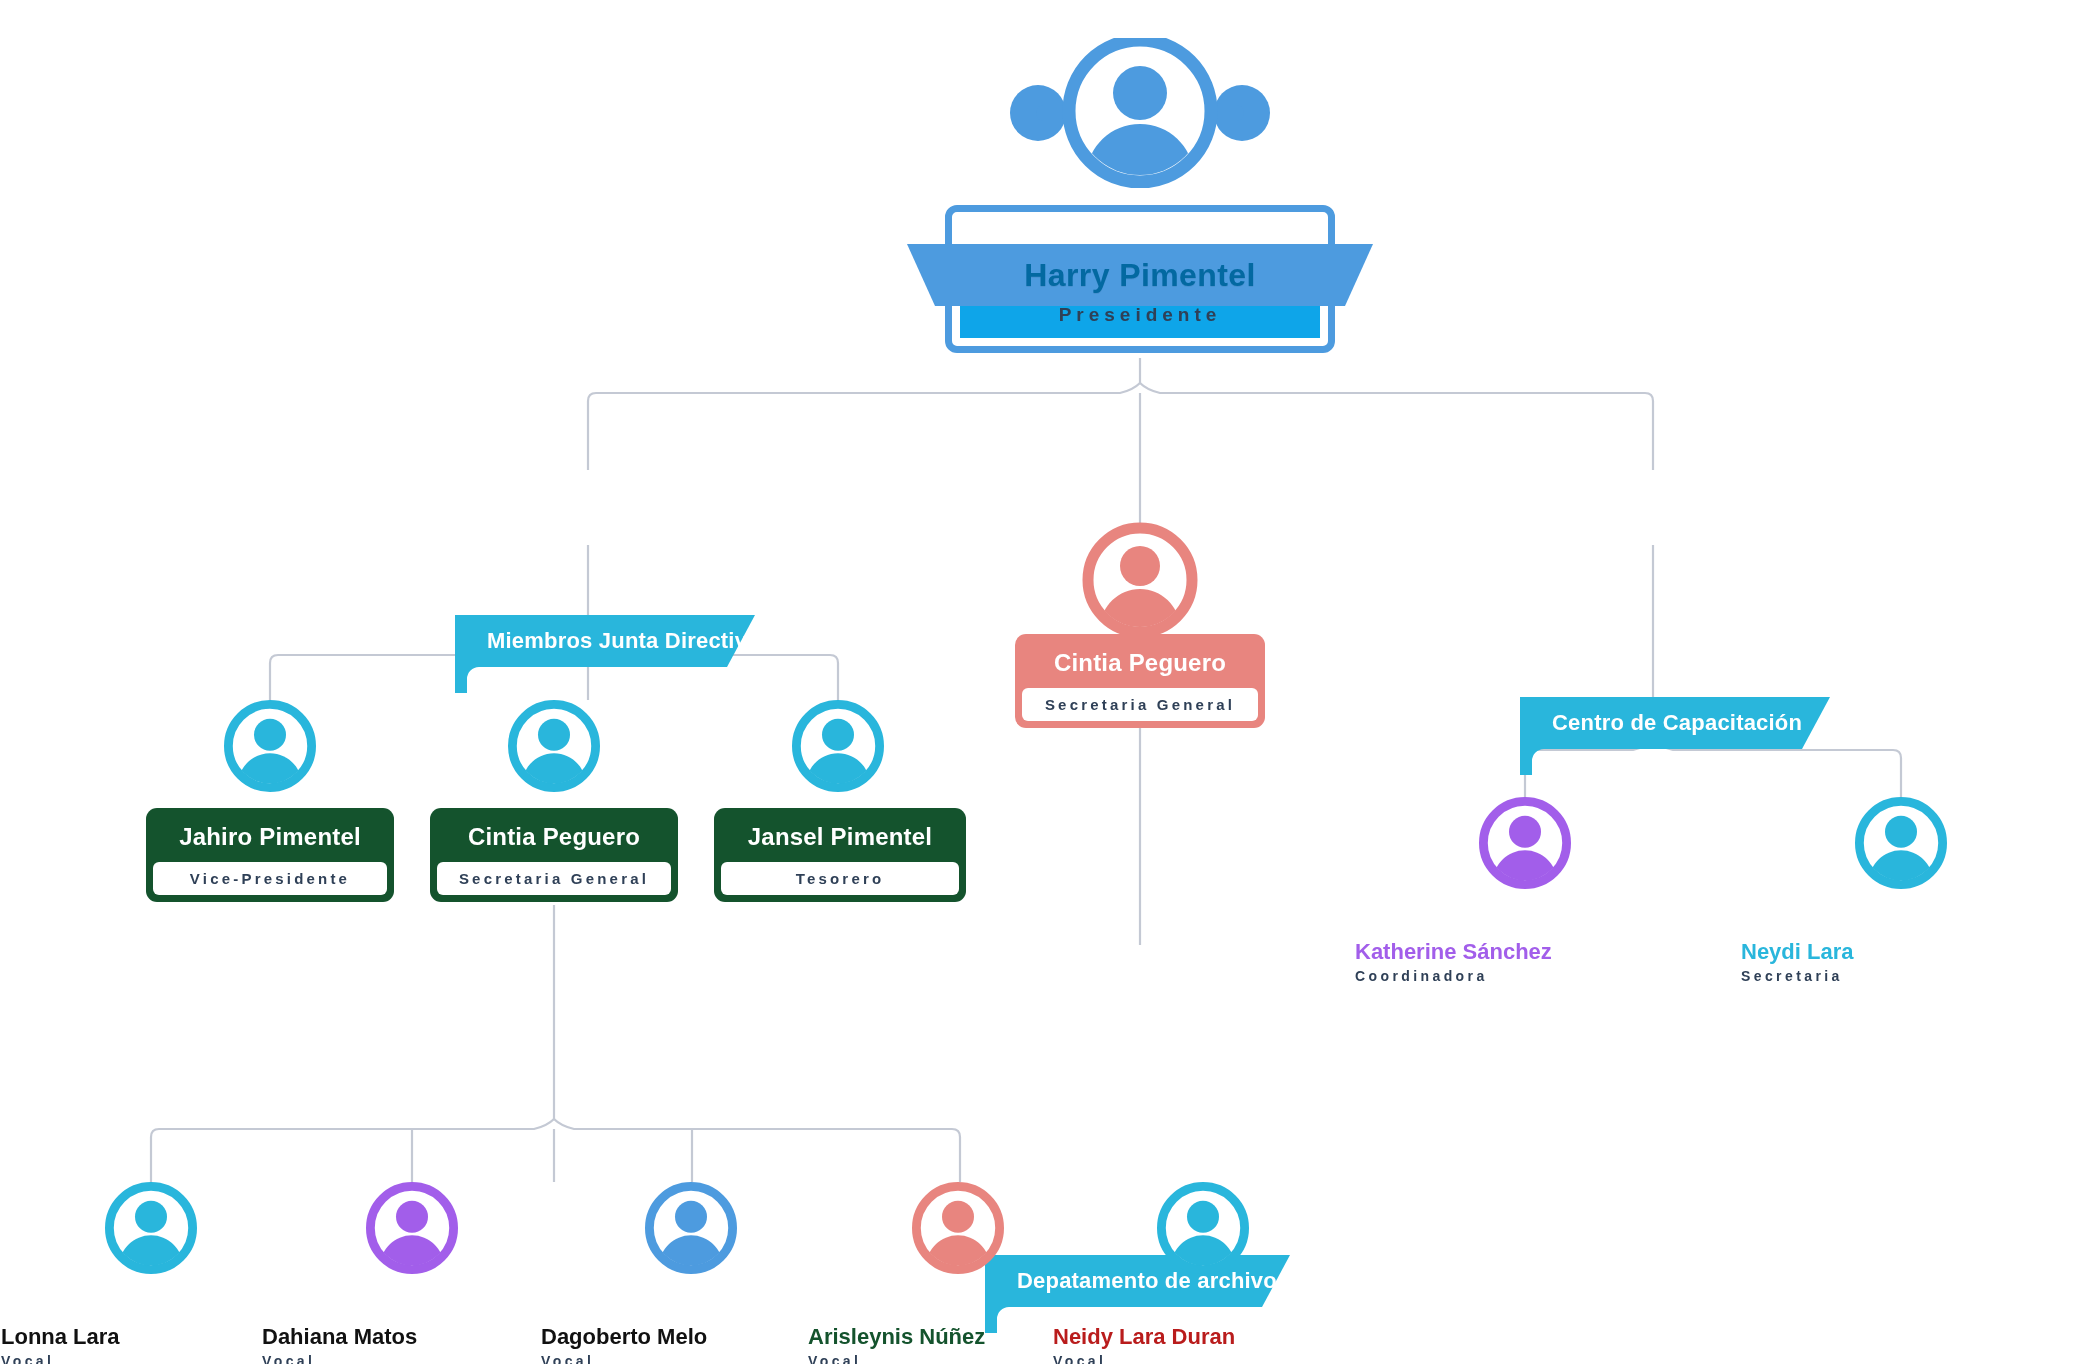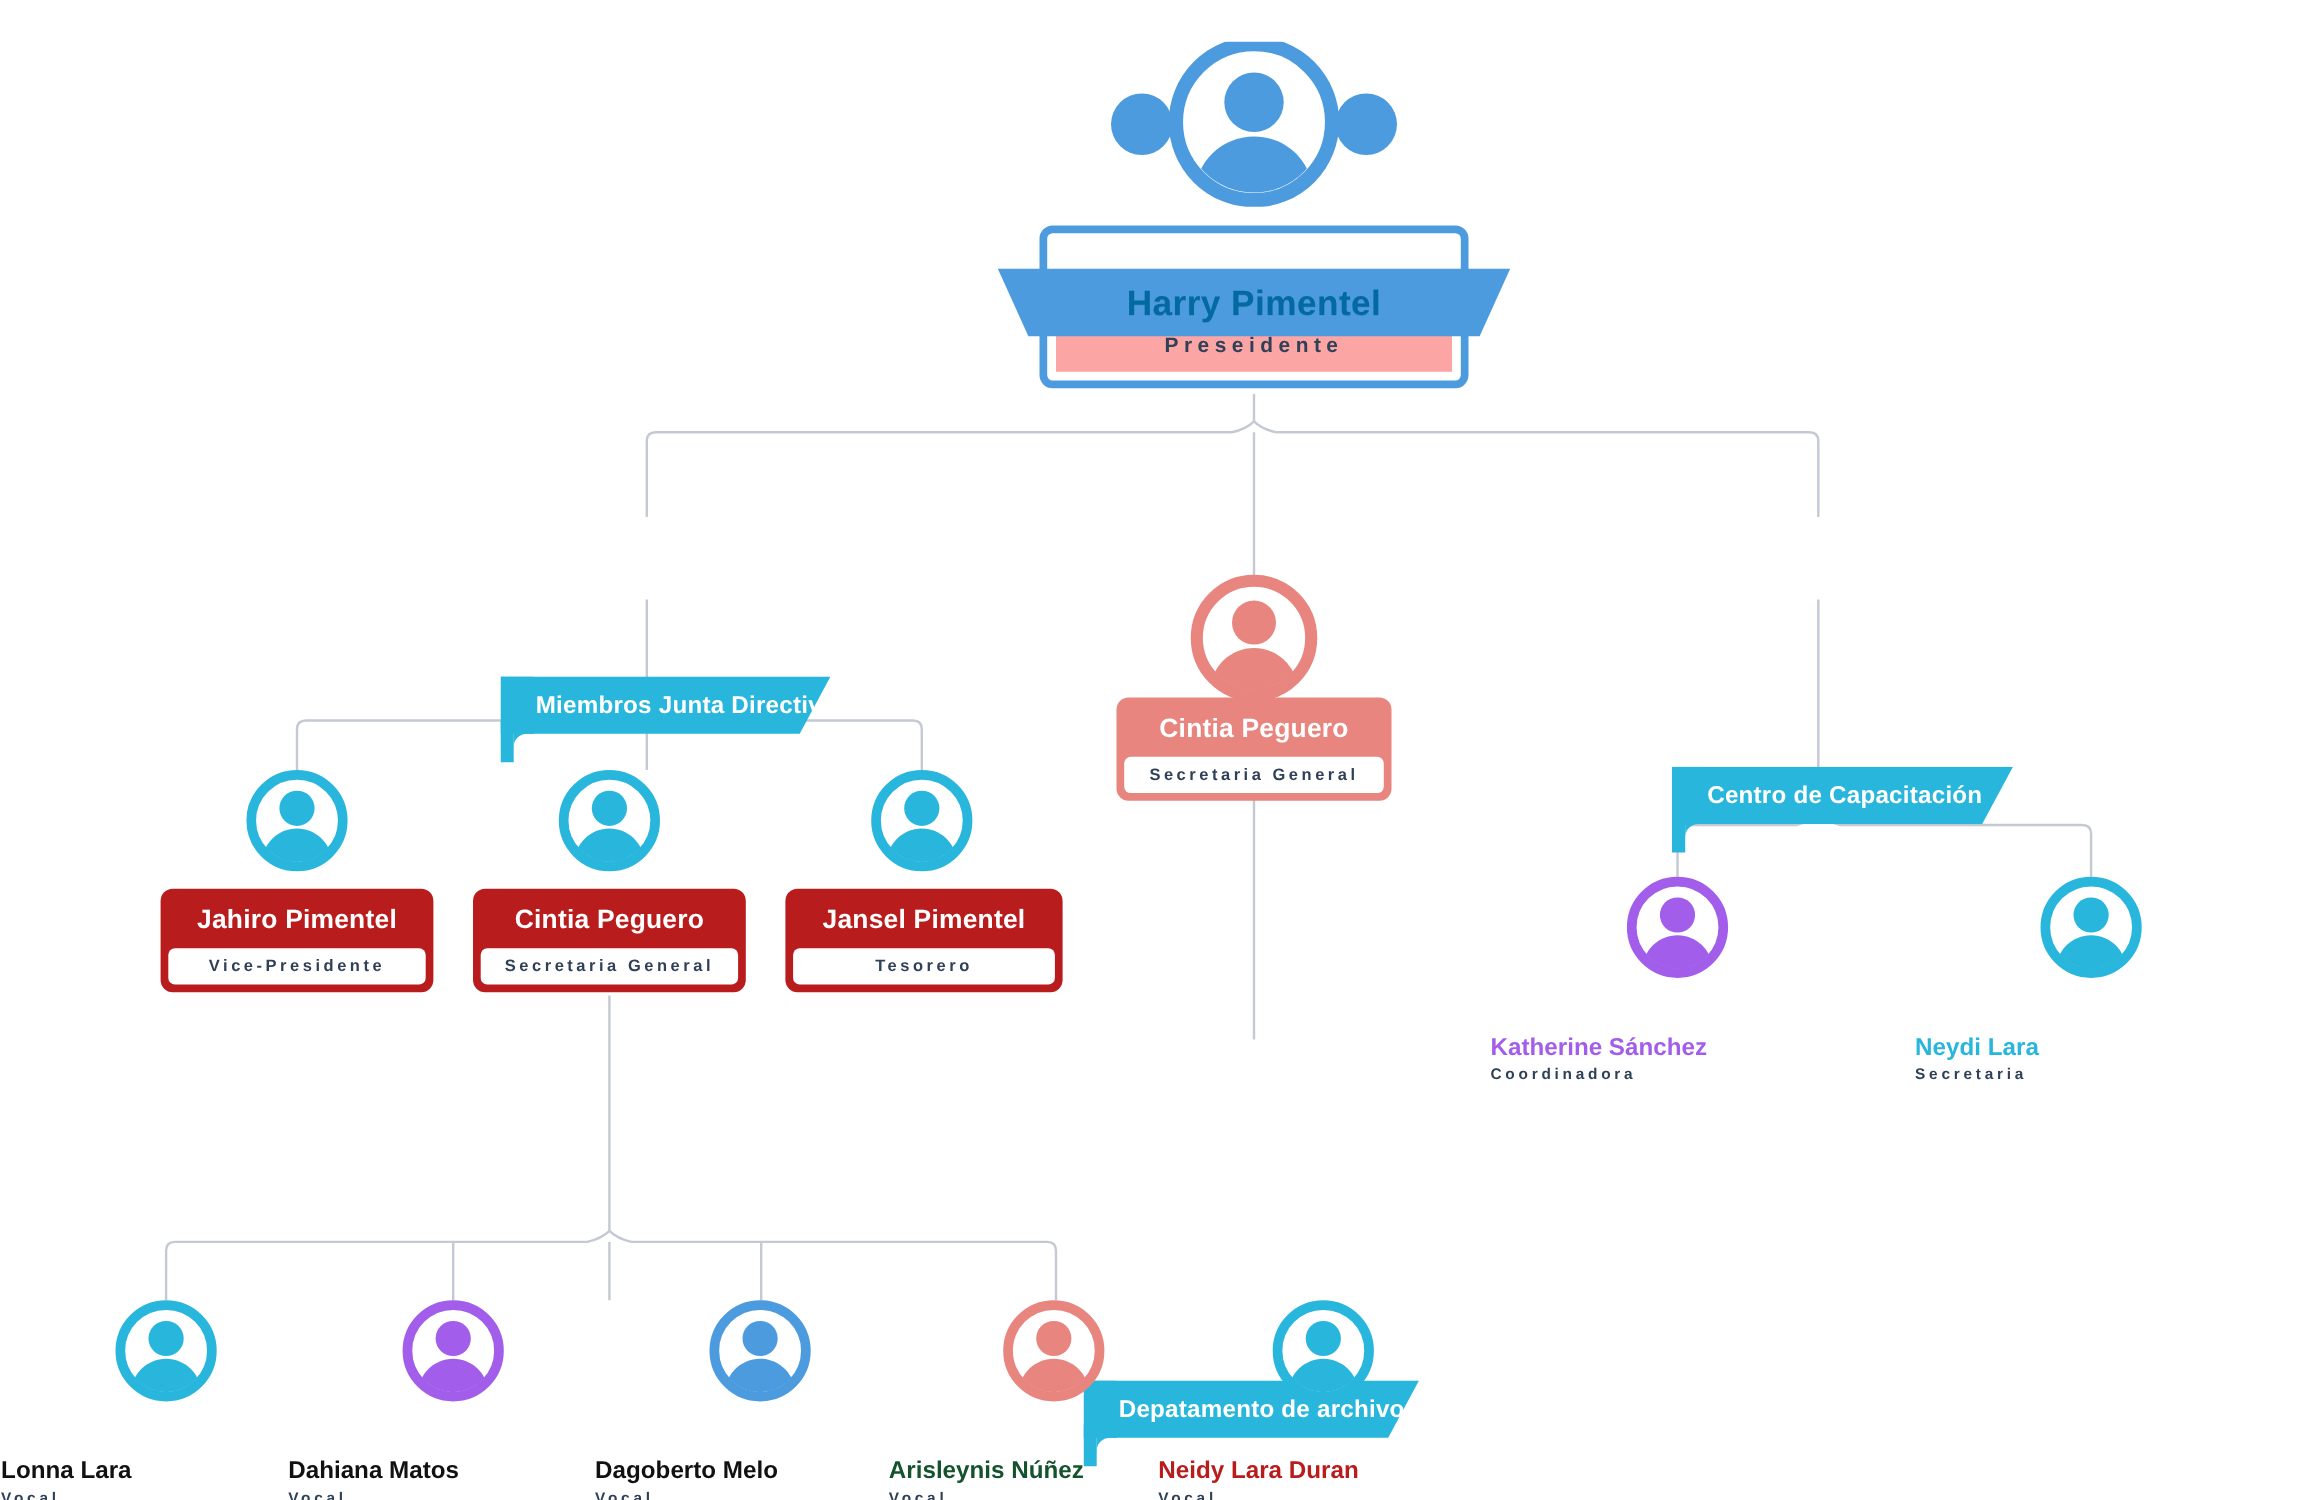--- a/index.html
+++ b/index.html
@@ -38,40 +38,40 @@
   .rootcard .nameband{
     position:absolute;left:0;right:0;top:39px;height:62px;
     display:flex;align-items:center;justify-content:center;
     color:#0369a1;font-weight:bold;font-size:32px;letter-spacing:.4px;
     font-family:"Liberation Sans", sans-serif;
     text-shadow:0 1px 0 rgba(0,0,0,.07);
     z-index:3;
   }
   .rootcard .spacer{height:62px;}
   .rootcard .rolebox{
-    margin:8px 8px 8px 8px;height:46px;background:#fca5a5;
+    margin:8px 8px 8px 8px;height:46px;background:#0ea5e9;
     display:flex;align-items:center;justify-content:center;
     color:#2f4057;font-weight:bold;font-size:19px;letter-spacing:5px;
   }
 
   
   .pcard{
     box-sizing:border-box;border-radius:11px;
     padding:7px;width:100%;
   }
   .pcard .pname{
     text-align:center;color:#fff;font-weight:bold;font-size:24px;
     letter-spacing:.2px;line-height:1.5;padding:4px 6px 7px 6px;
   }
   .pcard .prole{
     background:#ffffff;border-radius:6px;height:33px;
     display:flex;align-items:center;justify-content:center;
     color:#2f4057;font-weight:bold;font-size:15px;letter-spacing:3.2px;
   }
-  .pcard.cyan{background:#b91c1c;}
+  .pcard.cyan{background:#14532d;}
   .pcard.salmon{background:#e8857f;}
 
   
   .plain{text-align:left;margin-top:38px;}
   .plain .pname{font-weight:bold;font-size:22px;line-height:1.25;}
   .plain .prole{
     color:#2f4057;font-weight:bold;font-size:14px;letter-spacing:3.4px;
     margin-top:2px;
   }
 

